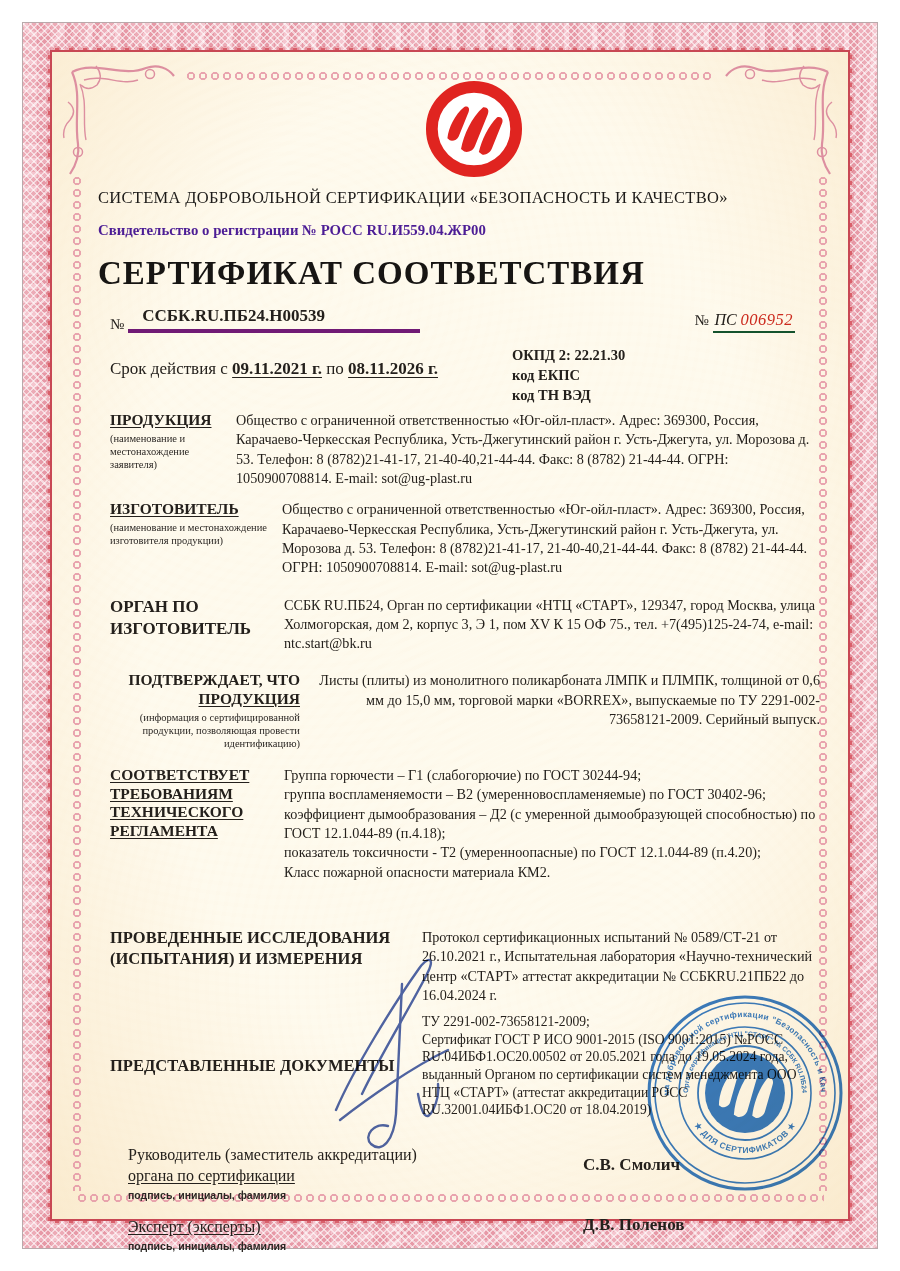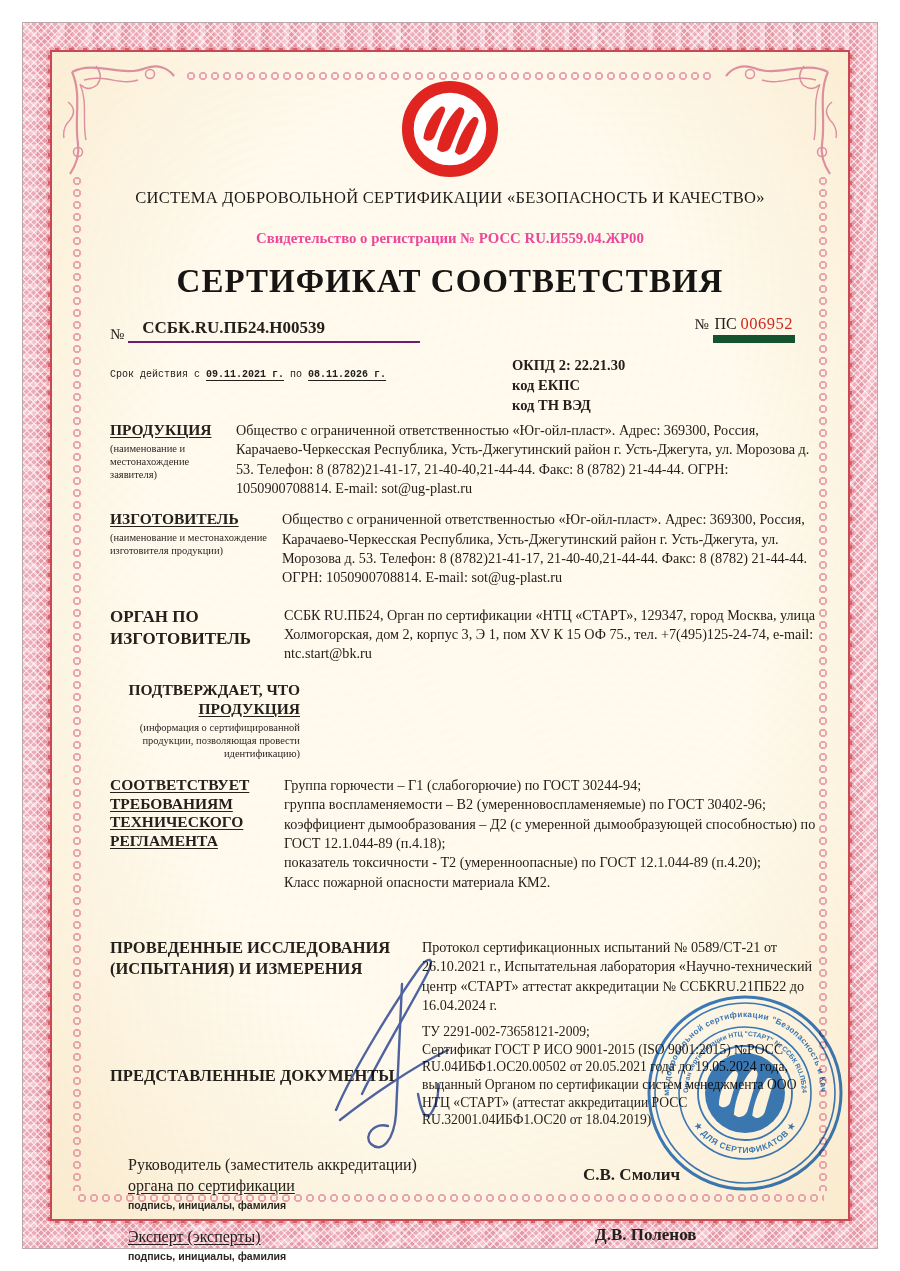--- a/index.html
+++ b/index.html
@@ -39,37 +39,37 @@
   .chain-bottom { left:76px; right:76px; bottom:66px; }
   .chain-left { left:70px; top:175px; bottom:80px; }
   .chain-right { right:70px; top:175px; bottom:80px; }
 
   .flourish { position:absolute; top:56px; width:118px; height:122px; z-index:3; }
   .flourish-tl { left:62px; }
   .flourish-tr { right:62px; transform:scaleX(-1); }
 
   
   .inner { position:absolute; inset:50px; z-index:4; }
-  .hdr { text-align:center; margin-top:30px; }
+  .hdr { margin-top:30px;padding-left:48px; }
   .logo { display:block; margin:0 auto 10px auto; }
   .sysline { font-size:16.5px; letter-spacing:.3px; color:#1d1b19; }
-  .regline { font-size:14.8px; font-weight:bold; margin-top:22px; color:#ec4899; }
+  .regline { font-size:14.8px; font-weight:bold; margin-top:14px; color:#4c1d95; }
   .title { font-size:33px; font-weight:bold; letter-spacing:1px; margin-top:16px; color:#171513; }
 
   .num-row { display:flex; align-items:flex-end; margin:14px 55px 0 60px; font-size:15px; }
-  .cert-line { display:inline-block; border-bottom:2px solid #701a75; padding:0 95px 3px 14px; margin-left:4px; }
+  .cert-line { display:inline-block; border-bottom:4px solid #701a75; padding:0 95px 3px 14px; margin-left:4px; }
   .cert-num { font-weight:bold; font-size:17px; }
   .flex-sp { flex:1; }
   .form-wrap { white-space:nowrap; }
-  .form-underline { display:inline-block; border-bottom:8px solid #14532d; padding:0 2px 1px 2px; }
+  .form-underline { display:inline-block; border-bottom:2px solid #14532d; padding:0 2px 1px 2px;font-style:italic; }
   .form-series { font-size:16px; }
   .form-number { color:#cc2a1e; font-size:16.5px; letter-spacing:.5px; }
 
   .meta-row { position:relative; height:60px; margin-top:12px; }
-  .validity { position:absolute; left:60px; top:14px; font-size:10px;font-family:Liberation Mono, monospace; }
+  .validity { position:absolute; left:60px; top:14px; font-size:17px; }
   .validity b { text-decoration:underline; text-underline-offset:3px; }
   .codes { position:absolute; left:462px; top:0; font-size:14.5px; font-weight:bold; line-height:1.38; }
 
   .sections { margin:6px 30px 0 60px; }
   .sec { display:grid; column-gap:14px; }
   .sec + .sec { margin-top:12px; }
   .sec-label { font-weight:bold; font-size:15.5px; line-height:1.2; }
   .u { text-decoration:underline; text-underline-offset:2px; }
   .sec-sub { font-size:10.5px; line-height:1.25; margin-top:2px; color:#2b2724; }
   .sec-text { font-size:14.2px; line-height:1.36; }
@@ -86,21 +86,21 @@
   .g-documents { grid-template-columns:298px 1fr; margin-top:8px !important; align-items:center; }
   .g-documents .sec-text { font-size:13.6px; line-height:1.3; }
 
   .footer { display:flex; margin:26px 30px 0 78px; }
   .roles { width:330px; }
   .role-line { font-size:16px; line-height:1.3; }
   .role-sub { font-family:"Liberation Sans", sans-serif; font-size:10.5px; font-weight:bold; margin-top:2px; color:#2b2724; }
   .role-gap { height:16px; }
   .names { margin-left:125px; font-weight:bold; font-size:17px; }
   .name-1 { margin-top:10px; }
-  .name-2 { margin-top:40px;margin-left:12px; }
+  .name-2 { margin-top:40px; }
 
   .signature { position:absolute; left:322px; top:942px; z-index:6; mix-blend-mode:multiply; }
   .stamp { position:absolute; left:645px; top:993px; z-index:5; mix-blend-mode:multiply; opacity:.92; }
 </style>
 </head>
 <body>
 
 <div class="band"></div>
 <div class="lace lace-top"></div>
 <div class="lace lace-bottom"></div>
@@ -198,20 +198,21 @@
       <div class="sec-label">ОРГАН ПО ИЗГОТОВИТЕЛЬ</div>
       <div class="sec-text">ССБК RU.ПБ24, Орган по сертификации «НТЦ «СТАРТ», 129347, город Москва, улица Холмогорская, дом 2, корпус 3, Э 1, пом XV К 15 ОФ 75., тел. +7(495)125-24-74, e-mail: ntc.start@bk.ru</div>
     </div>
 
     <div class="sec g-product">
       <div>
         <div class="sec-label">ПОДТВЕРЖДАЕТ, ЧТО</div>
         <div class="sec-label u">ПРОДУКЦИЯ</div>
         <div class="sec-sub">(информация о сертифицированной продукции, позволяющая провести идентификацию)</div>
       </div>
+      <div class="sec-text">Листы (плиты) из монолитного поликарбоната ЛМПК и ПЛМПК, толщиной от 0,6 мм до 15,0 мм, торговой марки «BORREX», выпускаемые по ТУ 2291-002-73658121-2009. Серийный выпуск.</div>
     </div>
 
     <div class="sec g-requirements">
       <div class="sec-label u">СООТВЕТСТВУЕТ ТРЕБОВАНИЯМ ТЕХНИЧЕСКОГО РЕГЛАМЕНТА</div>
       <div class="sec-text prewrap">Группа горючести – Г1 (слабогорючие) по ГОСТ 30244-94;
 группа воспламеняемости – В2 (умеренновоспламеняемые) по ГОСТ 30402-96;
 коэффициент дымообразования – Д2 (с умеренной дымообразующей способностью) по ГОСТ 12.1.044-89 (п.4.18);
 показатель токсичности - Т2 (умеренноопасные) по ГОСТ 12.1.044-89 (п.4.20);
 Класс пожарной опасности материала КМ2.</div>
     </div>

